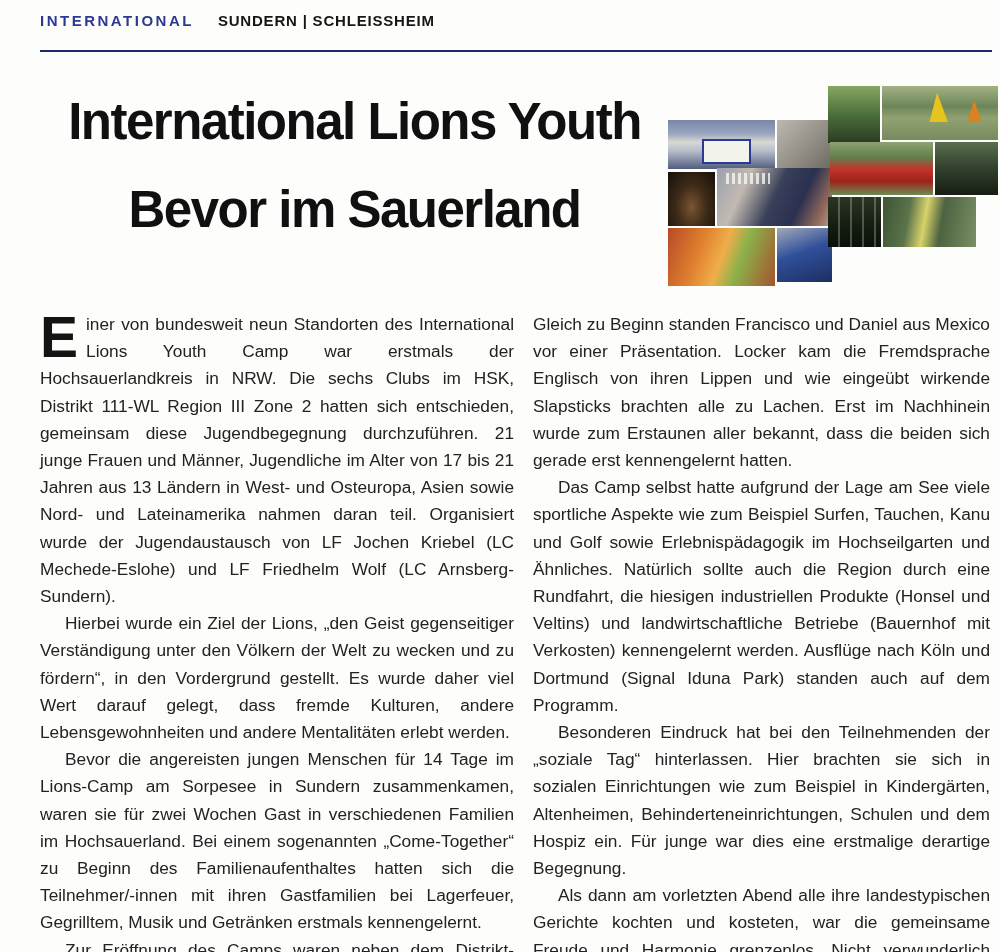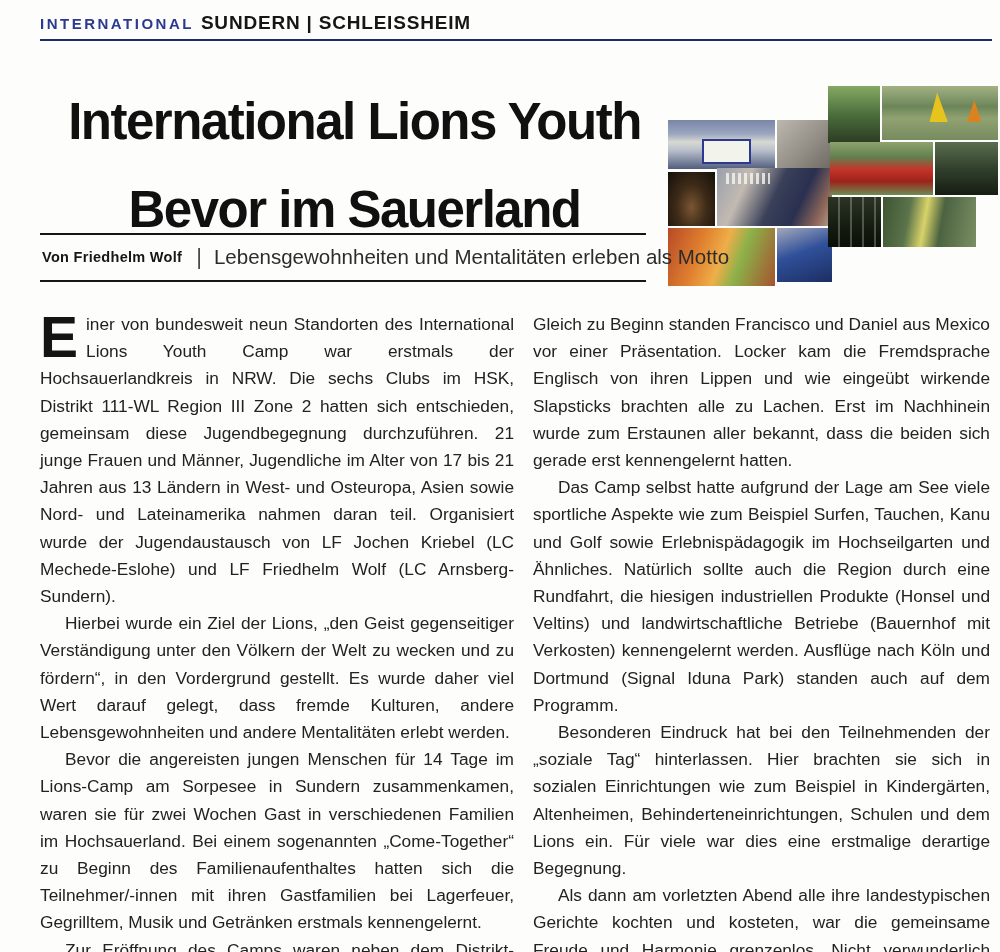--- a/index.html
+++ b/index.html
@@ -12,29 +12,29 @@
     color:#1f1f1f;
     overflow:hidden;
     margin:0 auto;
   }
 
   
   .masthead {
     position:absolute; left:40px; right:8px; top:12px;
     display:flex; align-items:baseline;
     border-bottom:2px solid #1d2a6e;
-    padding-bottom:5px;
+    padding-bottom:21px;
   }
   .masthead .section {
     color:#2b3990; font-weight:bold; font-size:15px;
     letter-spacing:2.5px;
   }
   .masthead .location {
-    color:#161616; font-weight:bold; font-size:19px;
-    letter-spacing:0.8px; margin-left:7px;
+    color:#161616; font-weight:bold; font-size:15px;
+    letter-spacing:0.8px; margin-left:24px;
   }
 
   
   .headline {
     position:absolute; left:42px; top:78px; width:625px;
     font-size:51px; font-weight:bold; color:#101010;
     line-height:88px; letter-spacing:-1.5px;text-align:center;
   }
 
   
@@ -124,38 +124,33 @@
     <div class="ph ph-party"></div>
     <div class="ph ph-overalls"></div>
     <div class="ph ph-forest"></div>
     <div class="ph ph-surf"></div>
     <div class="ph ph-raft"></div>
     <div class="ph ph-divers"></div>
     <div class="ph ph-ropes"></div>
     <div class="ph ph-archery"></div>
   </div>
 
-  <div class="byline">
-    <span class="author">Von Friedhelm Wolf</span>
-    <span class="sep">|</span>
-    <span class="subtitle">Lebensgewohnheiten und Mentalitäten erleben als Motto</span>
-  </div>
 
   <div class="bodytext">
 
     <div class="col col-left">
       <p><span class="dropcap">E</span><span>iner von bundesweit neun Standorten des International Lions Youth Camp war erstmals der Hochsauerlandkreis in NRW. Die sechs Clubs im HSK, Distrikt 111-WL Region III Zone 2 hatten sich entschieden, gemeinsam diese Jugendbegegnung durchzuführen. 21 junge Frauen und Männer, Jugendliche im Alter von 17 bis 21 Jahren aus 13 Ländern in West- und Osteuropa, Asien sowie Nord- und Lateinamerika nahmen daran teil. Organisiert wurde der Jugendaustausch von LF Jochen Kriebel (LC Mechede-Eslohe) und LF Friedhelm Wolf (LC Arnsberg-Sundern).</span></p>
       <p class="indent">Hierbei wurde ein Ziel der Lions, „den Geist gegenseitiger Verständigung unter den Völkern der Welt zu wecken und zu fördern“, in den Vordergrund gestellt. Es wurde daher viel Wert darauf gelegt, dass fremde Kulturen, andere Lebensgewohnheiten und andere Mentalitäten erlebt werden.</p>
       <p class="indent">Bevor die angereisten jungen Menschen für 14 Tage im Lions-Camp am Sorpesee in Sundern zusammenkamen, waren sie für zwei Wochen Gast in verschiedenen Familien im Hochsauerland. Bei einem sogenannten „Come-Together“ zu Beginn des Familienaufenthaltes hatten sich die Teilnehmer/-innen mit ihren Gastfamilien bei Lagerfeuer, Gegrilltem, Musik und Getränken erstmals kennengelernt.</p>
       <p class="indent">Zur Eröffnung des Camps waren neben dem Distrikt-Governor Karl-Heinz Menne und dem Zonen-Chairman Alfons Henke auch die Präsidenten der Clubs und Gasteltern sowie politische Vertreter anwesend. Die Leiter des Camps, Katharina Springob und Johannes Heppe, stellten sich vor und klärten gleich wichtige Formalien: die Regeln des Camps. Dann stellten die Teilnehmer ihre Länder vor.</p>
     </div>
 
     <div class="col col-right">
       <p>Gleich zu Beginn standen Francisco und Daniel aus Mexico vor einer Präsentation. Locker kam die Fremdsprache Englisch von ihren Lippen und wie eingeübt wirkende Slapsticks brachten alle zu Lachen. Erst im Nachhinein wurde zum Erstaunen aller bekannt, dass die beiden sich gerade erst kennengelernt hatten.</p>
       <p class="indent">Das Camp selbst hatte aufgrund der Lage am See viele sportliche Aspekte wie zum Beispiel Surfen, Tauchen, Kanu und Golf sowie Erlebnispädagogik im Hochseilgarten und Ähnliches. Natürlich sollte auch die Region durch eine Rundfahrt, die hiesigen industriellen Produkte (Honsel und Veltins) und landwirtschaftliche Betriebe (Bauernhof mit Verkosten) kennengelernt werden. Ausflüge nach Köln und Dortmund (Signal Iduna Park) standen auch auf dem Programm.</p>
-      <p class="indent">Besonderen Eindruck hat bei den Teilnehmenden der „soziale Tag“ hinterlassen. Hier brachten sie sich in sozialen Einrichtungen wie zum Beispiel in Kindergärten, Altenheimen, Behinderteneinrichtungen, Schulen und dem Lions ein. Für viele war dies eine erstmalige derartige Begegnung.</p>
+      <p class="indent">Besonderen Eindruck hat bei den Teilnehmenden der „soziale Tag“ hinterlassen. Hier brachten sie sich in sozialen Einrichtungen wie zum Beispiel in Kindergärten, Altenheimen, Behinderteneinrichtungen, Schulen und dem Hospiz ein. Für junge war dies eine erstmalige derartige Begegnung.</p>
       <p class="indent">Als dann am vorletzten Abend alle ihre landestypischen Gerichte kochten und kosteten, war die gemeinsame Freude und Harmonie grenzenlos. Nicht verwunderlich waren daher die vielen Tränen bei und nach der Abschiedsfeier.</p>
 
     </div>
 
   </div>
 
 </div>
 
 </body></html>

